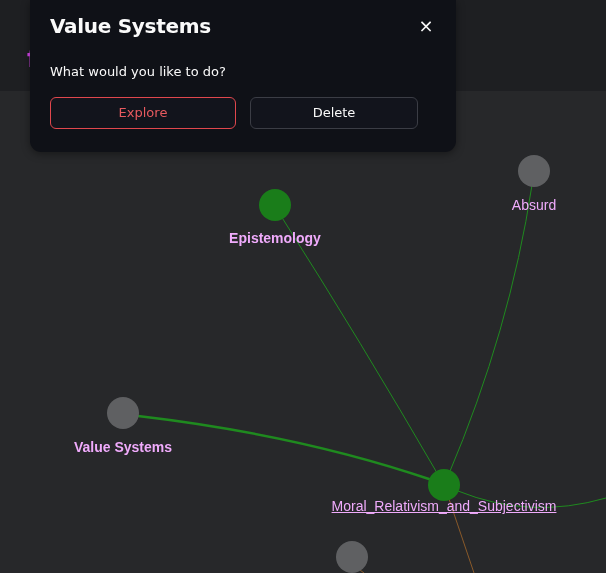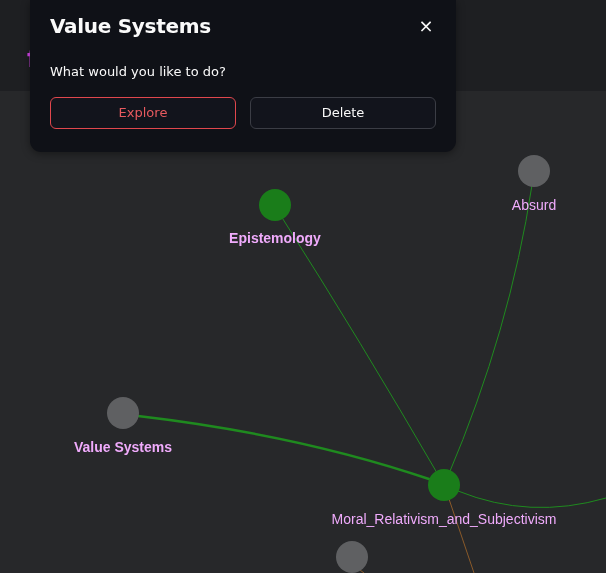--- a/index.html
+++ b/index.html
@@ -8,21 +8,21 @@
   .header-title { position:absolute; left:3px; top:45px; font-size:24px; font-weight:bold; color:#d946ef; font-family:"DejaVu Sans", sans-serif;margin-left:24px; }
   svg.graph { position:absolute; left:0; top:0; }
   .node-label { position:absolute; transform:translateX(-50%); white-space:nowrap; color:#f0abfc; font-size:14px; }
   .node-label.bold { font-weight:bold; }
   .modal { position:absolute; left:30px; top:0; width:426px; height:152px; background:#0f1117; border-radius:0 0 11px 11px; box-shadow:0 2px 8px rgba(0,0,0,0.4); }
   .modal-title { position:absolute; left:20px; top:14px; font-size:20px; font-weight:bold; color:#fafafa; font-family:"DejaVu Sans", sans-serif; letter-spacing:-0.3px; }
   .close-btn { position:absolute; left:386px; top:15px; width:20px; height:22px; color:#fafafa; font-size:18px; line-height:22px; text-align:center; cursor:pointer; font-family:"DejaVu Sans", sans-serif; }
   .modal-text { position:absolute; left:20px; top:64px; font-size:13px; color:#fafafa; font-family:"DejaVu Sans", sans-serif; }
   .btn { position:absolute; top:97px; height:32px; width:184px; box-sizing:border-box; border-radius:6px; background:#12141c; font-size:13px; text-align:center; line-height:30px; cursor:pointer; font-family:"DejaVu Sans", sans-serif; }
   .btn-explore { left:20px; width:186px; border:1px solid #e0474d; color:#e85a5f; }
-  .btn-delete { left:220px; width:186px; border:1px solid #3b3d45; color:#fafafa; }
+  .btn-delete { left:220px; width:168px; border:1px solid #3b3d45; color:#fafafa; }
 </style>
 </head>
 <body>
 
 <div class="header-band">
   <div class="header-title">fu</div>
 </div>
 
 <svg class="graph" width="606" height="573">
   <path d="M281,216 Q360,340 440,478" stroke="#1f8a1f" stroke-width="1" fill="none"></path>
@@ -35,21 +35,21 @@
   <circle cx="275" cy="205" r="16" fill="#1a7d1a"></circle>
   <circle cx="534" cy="171" r="16" fill="#5f6062"></circle>
   <circle cx="123" cy="413" r="16" fill="#5f6062"></circle>
   <circle cx="444" cy="485" r="16" fill="#1a7d1a"></circle>
   <circle cx="352" cy="557" r="16" fill="#5f6062"></circle>
 </svg>
 
 <div class="node-label" style="left:275px; top:230px;font-weight:bold;">Epistemology</div>
 <div class="node-label" style="left:534px; top:197px;">Absurd</div>
 <div class="node-label bold" style="left:123px; top:439px;">Value Systems</div>
-<div class="node-label" style="left:444px; top:511px;">Moral_Relativism_and_Subjectivism</div>
+<div class="node-label" style="left:444px; top:498px;text-decoration:underline;">Moral_Relativism_and_Subjectivism</div>
 
 <div class="modal">
   <div class="modal-title">Value Systems</div>
   <div class="close-btn">×</div>
   <div class="modal-text">What would you like to do?</div>
   <div class="btn btn-explore">Explore</div>
   <div class="btn btn-delete">Delete</div>
 </div>
 
 </body></html>

